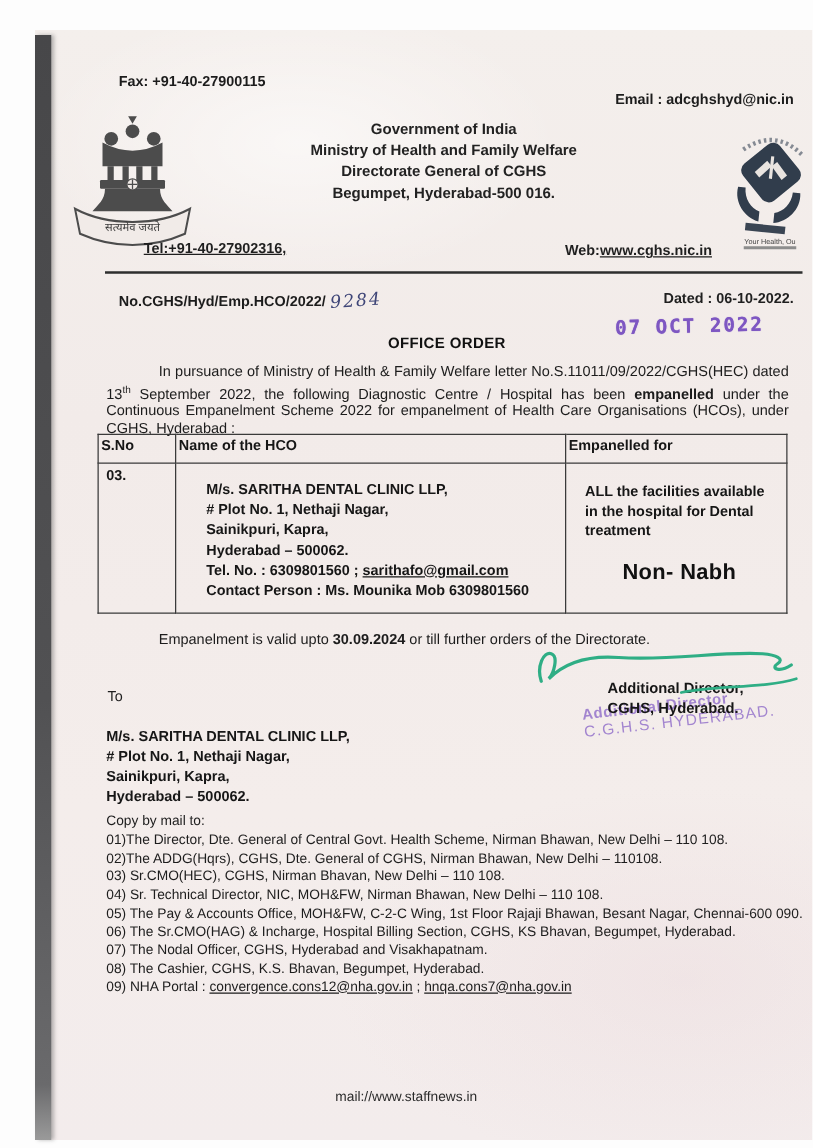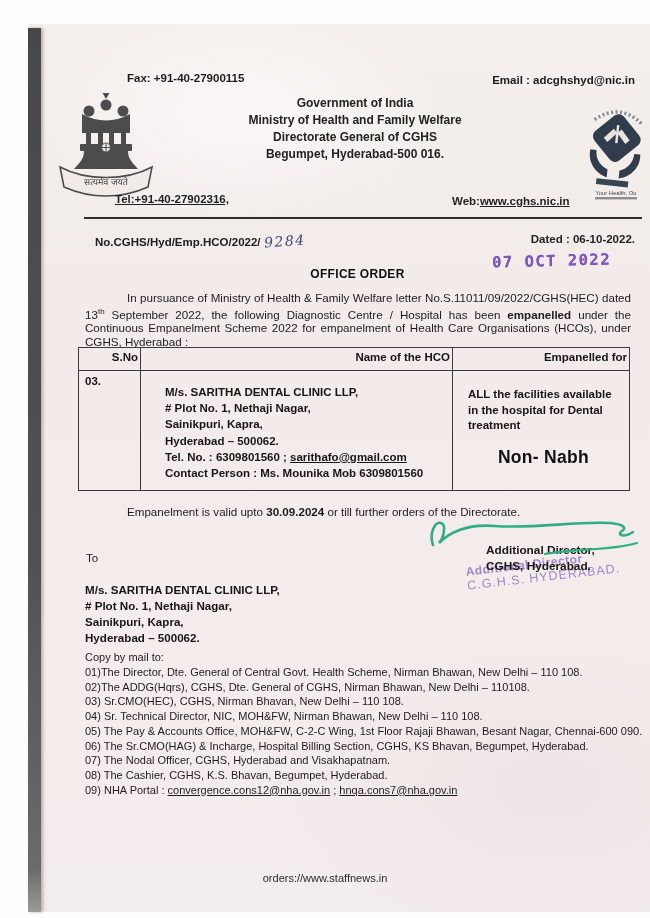--- a/index.html
+++ b/index.html
@@ -19,21 +19,21 @@
   .txt{font-size:11.5px;color:#1f1f1f;}
   .sem{font-weight:600;color:#1c1c1c;}
   .org-block{width:350px;text-align:center;font-size:12px;line-height:17px;font-weight:600;color:#222;}
   .rule{height:2px;background:#2e2e2e;}
   .title{width:545px;text-align:center;font-weight:700;font-size:12px;letter-spacing:.3px;color:#111;}
   .para{width:546px;font-size:11.6px;line-height:13.8px;text-align:justify;color:#1c1c1c;}
   .para .lead{display:inline-block;width:42px;}
   sup{font-size:8px;}
   table.emp{border-collapse:collapse;width:551px;table-layout:fixed;}
   table.emp th,table.emp td{border:1.4px solid #3a3a3a;font-size:11.5px;color:#161616;vertical-align:top;}
-  table.emp th{font-weight:700;text-align:right;padding:3px 2px;height:16px;}
+  table.emp th{font-weight:700;text-align:left;padding:3px 2px;height:16px;}
   .cell-sno{padding:4px 6px;font-weight:700;}
   .cell-name{padding:13px 8px 8px 24px;font-weight:700;line-height:16.2px;}
   .cell-emp{padding:16px 10px 8px 15px;font-weight:700;line-height:15.5px;}
   .nonnabh{margin-top:16px;text-align:center;font-size:17.5px;font-weight:700;letter-spacing:.3px;color:#111;}
   .validity{font-size:11.6px;color:#1c1c1c;}
   .sig-print{font-weight:700;font-size:11.8px;line-height:15.5px;color:#161616;position:relative;z-index:3;}
   .sig-stamp{color:#8f6cc9;opacity:.8;transform:rotate(-6.5deg);z-index:2;line-height:14px;white-space:nowrap;}
   .sig-stamp .l1{font-size:12px;font-weight:700;letter-spacing:.5px;}
   .sig-stamp .l2{font-size:12.5px;letter-spacing:1px;}
   .date-stamp{font-family:"DejaVu Sans Mono",monospace;font-weight:700;font-size:15.5px;
@@ -45,21 +45,21 @@
   .copy-item{font-size:11px;line-height:14.7px;color:#1d1d1d;}
   .footer{width:650px;text-align:center;font-size:11px;color:#2b2b2b;}
 </style>
 </head>
 <body>
 
 <div class="stage">
   <div class="paper"></div>
   <div class="edge-strip"></div>
 
-  <div class="abs txt sem" style="left:95px;top:72px;margin-left:32px;">Fax: +91-40-27900115</div>
+  <div class="abs txt sem" style="left:95px;top:60px;">Fax: +91-40-27900115</div>
   <div class="abs txt sem" style="left:440px;top:74px;width:195px;text-align:right;">Email : adcghshyd@nic.in</div>
 
   <div class="abs" style="left:56px;top:92px;">
     <svg width="100" height="110" viewBox="0 0 100 110">
       <g fill="#4c4c4c">
         <path d="M50 7 l3.5 -6 l-7 0 z"></path>
         <circle cx="50" cy="13" r="5.5"></circle>
         <circle cx="33" cy="19" r="5.5"></circle>
         <circle cx="67" cy="19" r="5.5"></circle>
         <path d="M26 22 Q50 35 74 22 L74 41 L26 41 Z"></path>
@@ -182,14 +182,14 @@
     <div class="copy-item">02)The ADDG(Hqrs), CGHS, Dte. General of CGHS, Nirman Bhawan, New Delhi – 110108.</div>
     <div class="copy-item">03) Sr.CMO(HEC), CGHS, Nirman Bhavan, New Delhi – 110 108.</div>
     <div class="copy-item">04) Sr. Technical Director, NIC, MOH&amp;FW, Nirman Bhawan, New Delhi – 110 108.</div>
     <div class="copy-item">05) The Pay &amp; Accounts Office, MOH&amp;FW, C-2-C Wing, 1st Floor Rajaji Bhawan, Besant Nagar, Chennai-600 090.</div>
     <div class="copy-item">06) The Sr.CMO(HAG) &amp; Incharge, Hospital Billing Section,  CGHS, KS Bhavan, Begumpet, Hyderabad.</div>
     <div class="copy-item">07) The Nodal Officer, CGHS,  Hyderabad and Visakhapatnam.</div>
     <div class="copy-item">08) The Cashier, CGHS, K.S. Bhavan, Begumpet, Hyderabad.</div>
     <div class="copy-item"><span>09) NHA Portal : </span><span class="u">convergence.cons12@nha.gov.in</span><span> ; </span><span class="u">hnqa.cons7@nha.gov.in</span></div>
   </div>
 
-  <div class="abs footer" style="left:0;top:872px;">orders://www.staffnews.in</div>
+  <div class="abs footer" style="left:0;top:872px;">mail://www.staffnews.in</div>
 </div>
 
 </body></html>

